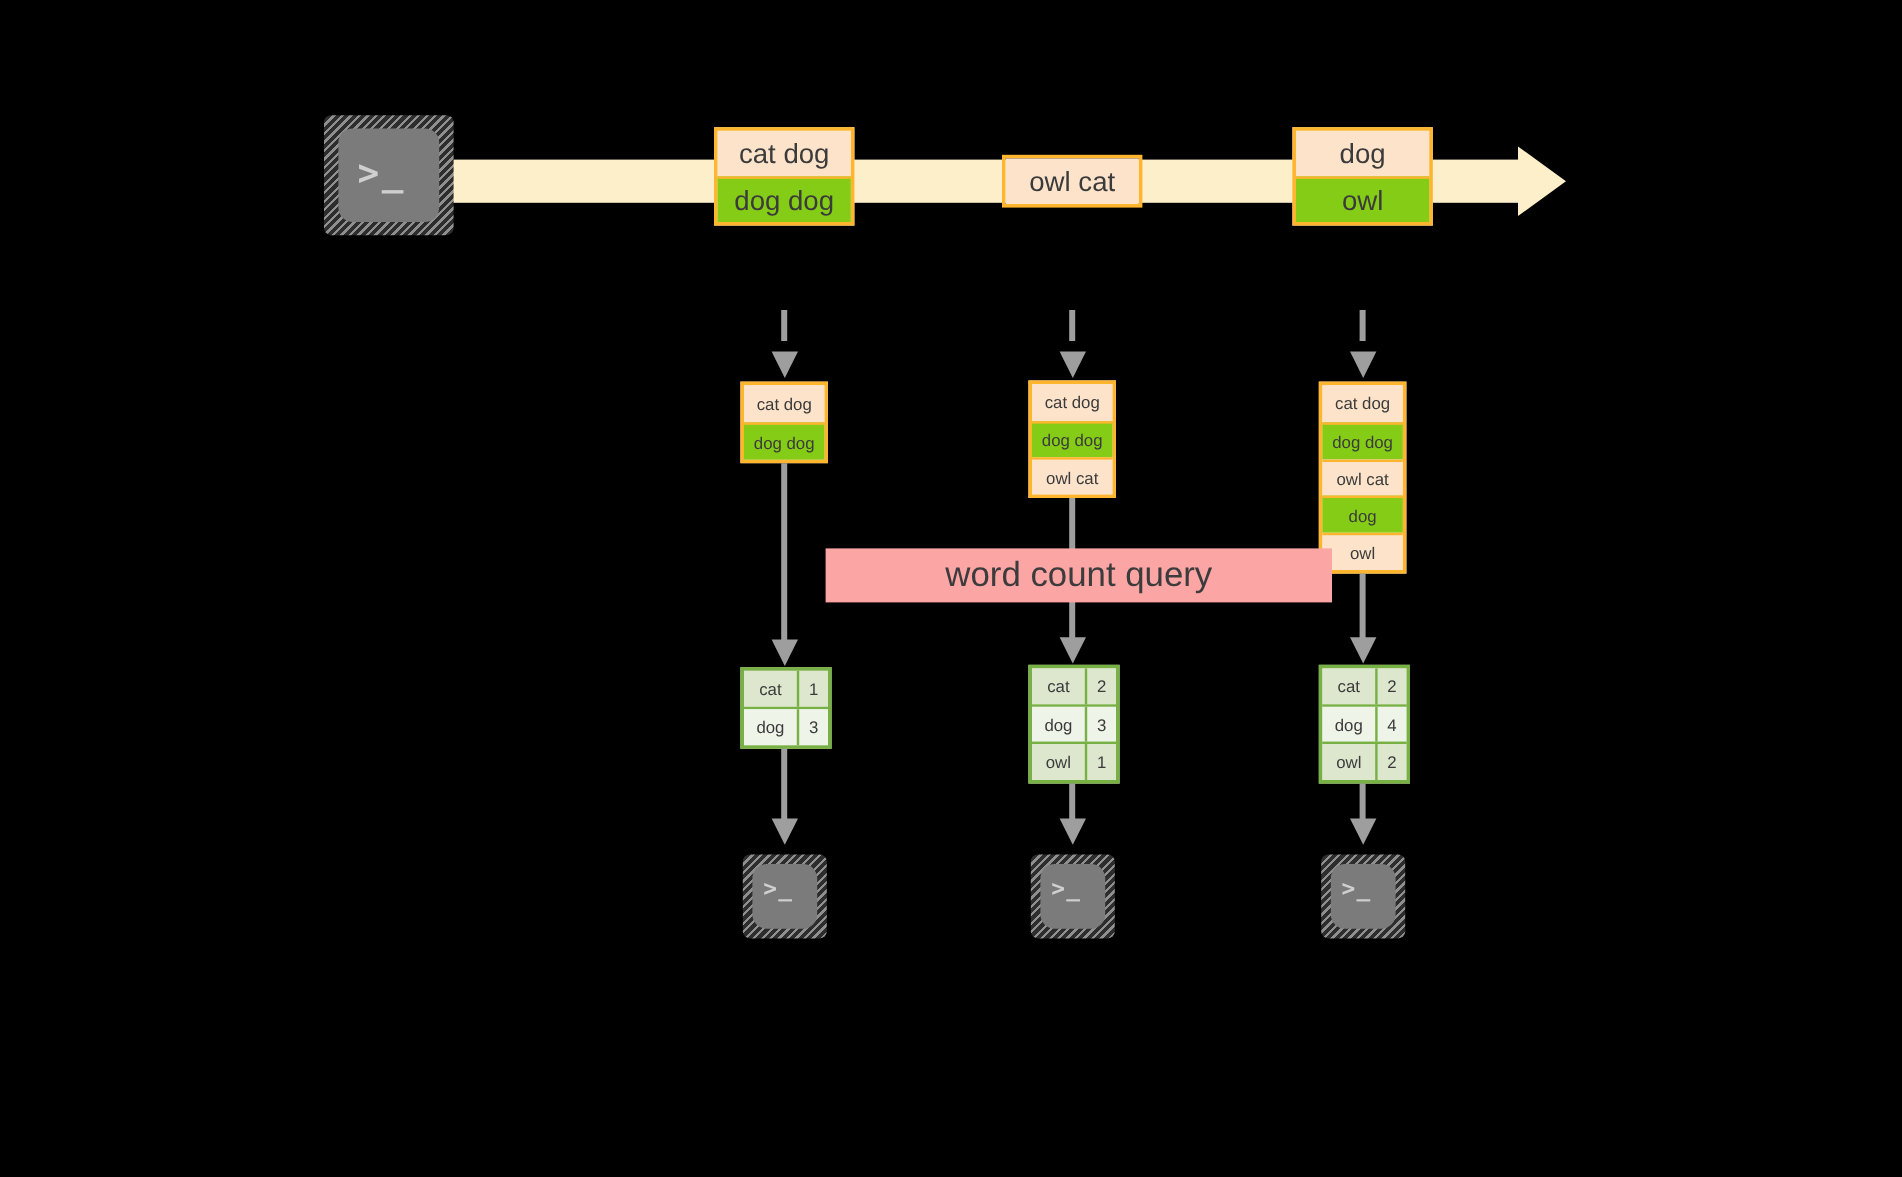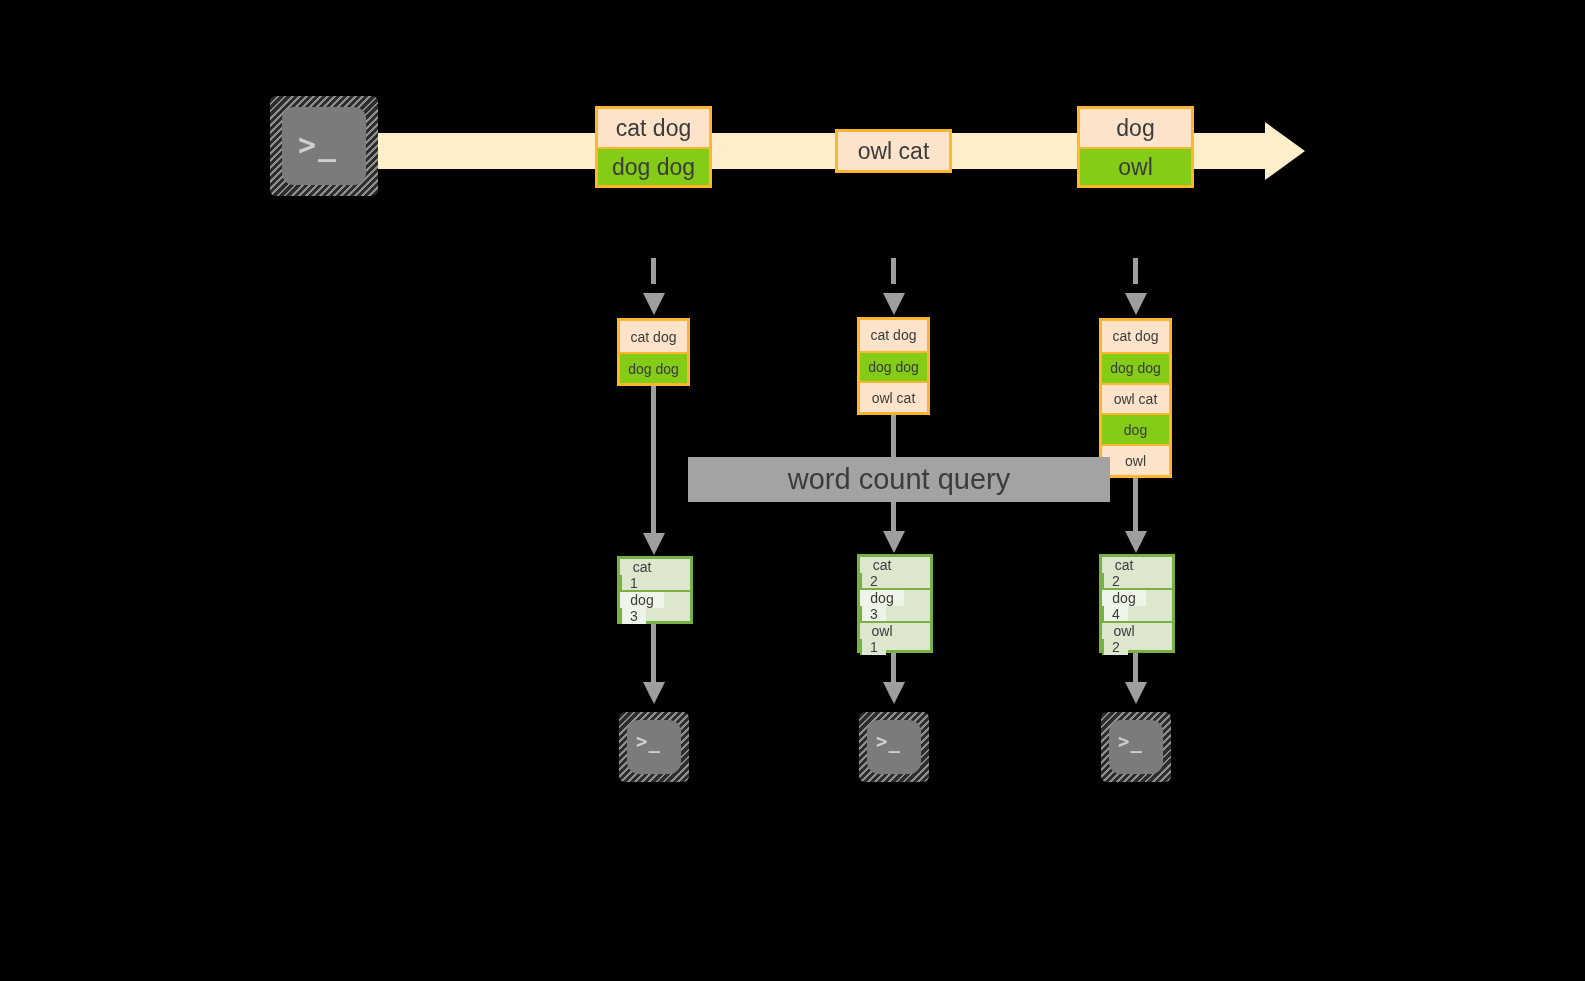--- a/index.html
+++ b/index.html
@@ -90,21 +90,20 @@
     box-sizing: border-box;
     border: 3px solid #77B043;
     display: flex;
     flex-direction: column;
     background: #DCE7CE;
   }
   .res .row {
     display: flex;
     height: 31px;
     border-top: 2px solid #77B043;
-    flex-direction: column;
   }
   .res .row:first-child { border-top: none; }
   .res .row .k,
   .res .row .v {
     box-sizing: border-box;
     display: flex;
     align-items: center;
     justify-content: center;
     font-size: 14px;
     color: #3b3b3b;
@@ -134,21 +133,21 @@
     width: 0;
     height: 0;
     border-left: 11px solid transparent;
     border-right: 11px solid transparent;
     border-top: 22px solid #9e9e9e;
   }
 
   
   .banner {
     position: absolute;
-    background: #a3a3a3;
+    background: #fca5a5;
     display: flex;
     align-items: center;
     justify-content: center;
   }
   .banner .banner-label {
     font-size: 29px;
     color: #3c3c3c;
     white-space: nowrap;
   }
 </style>

